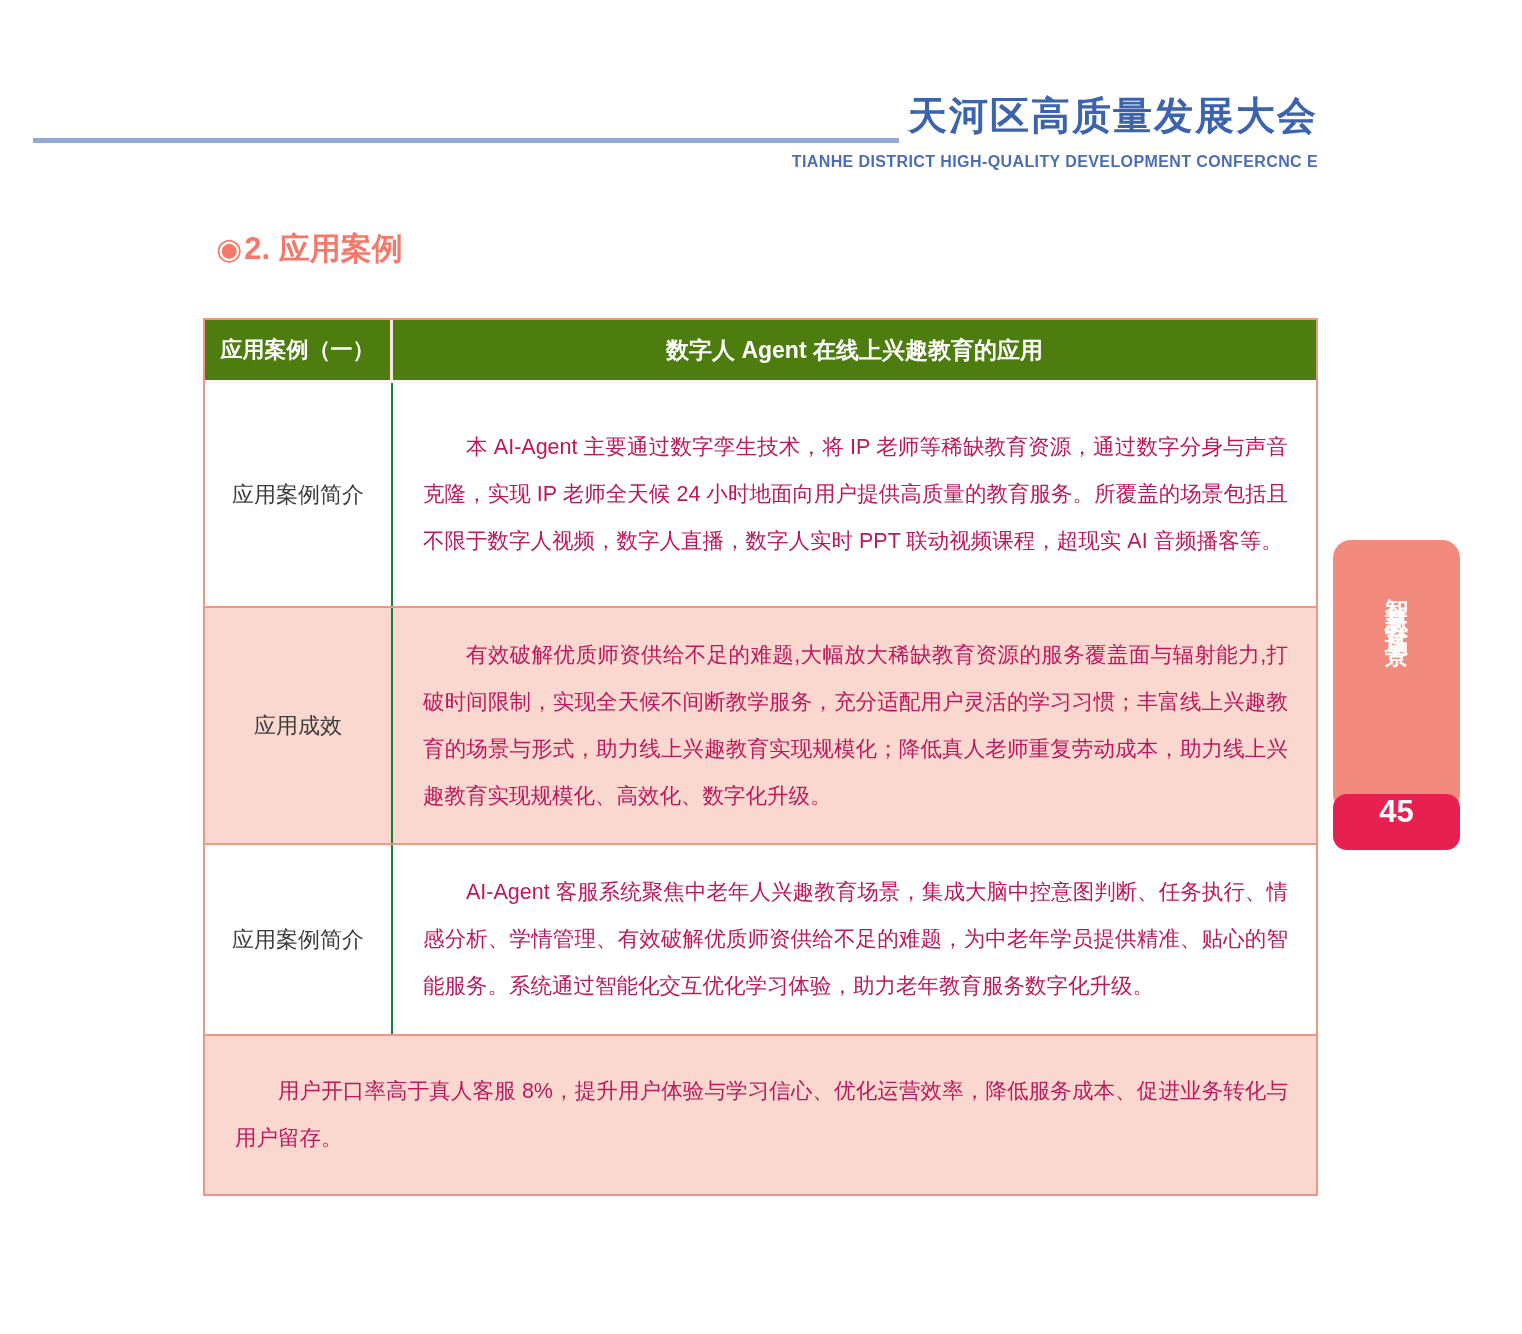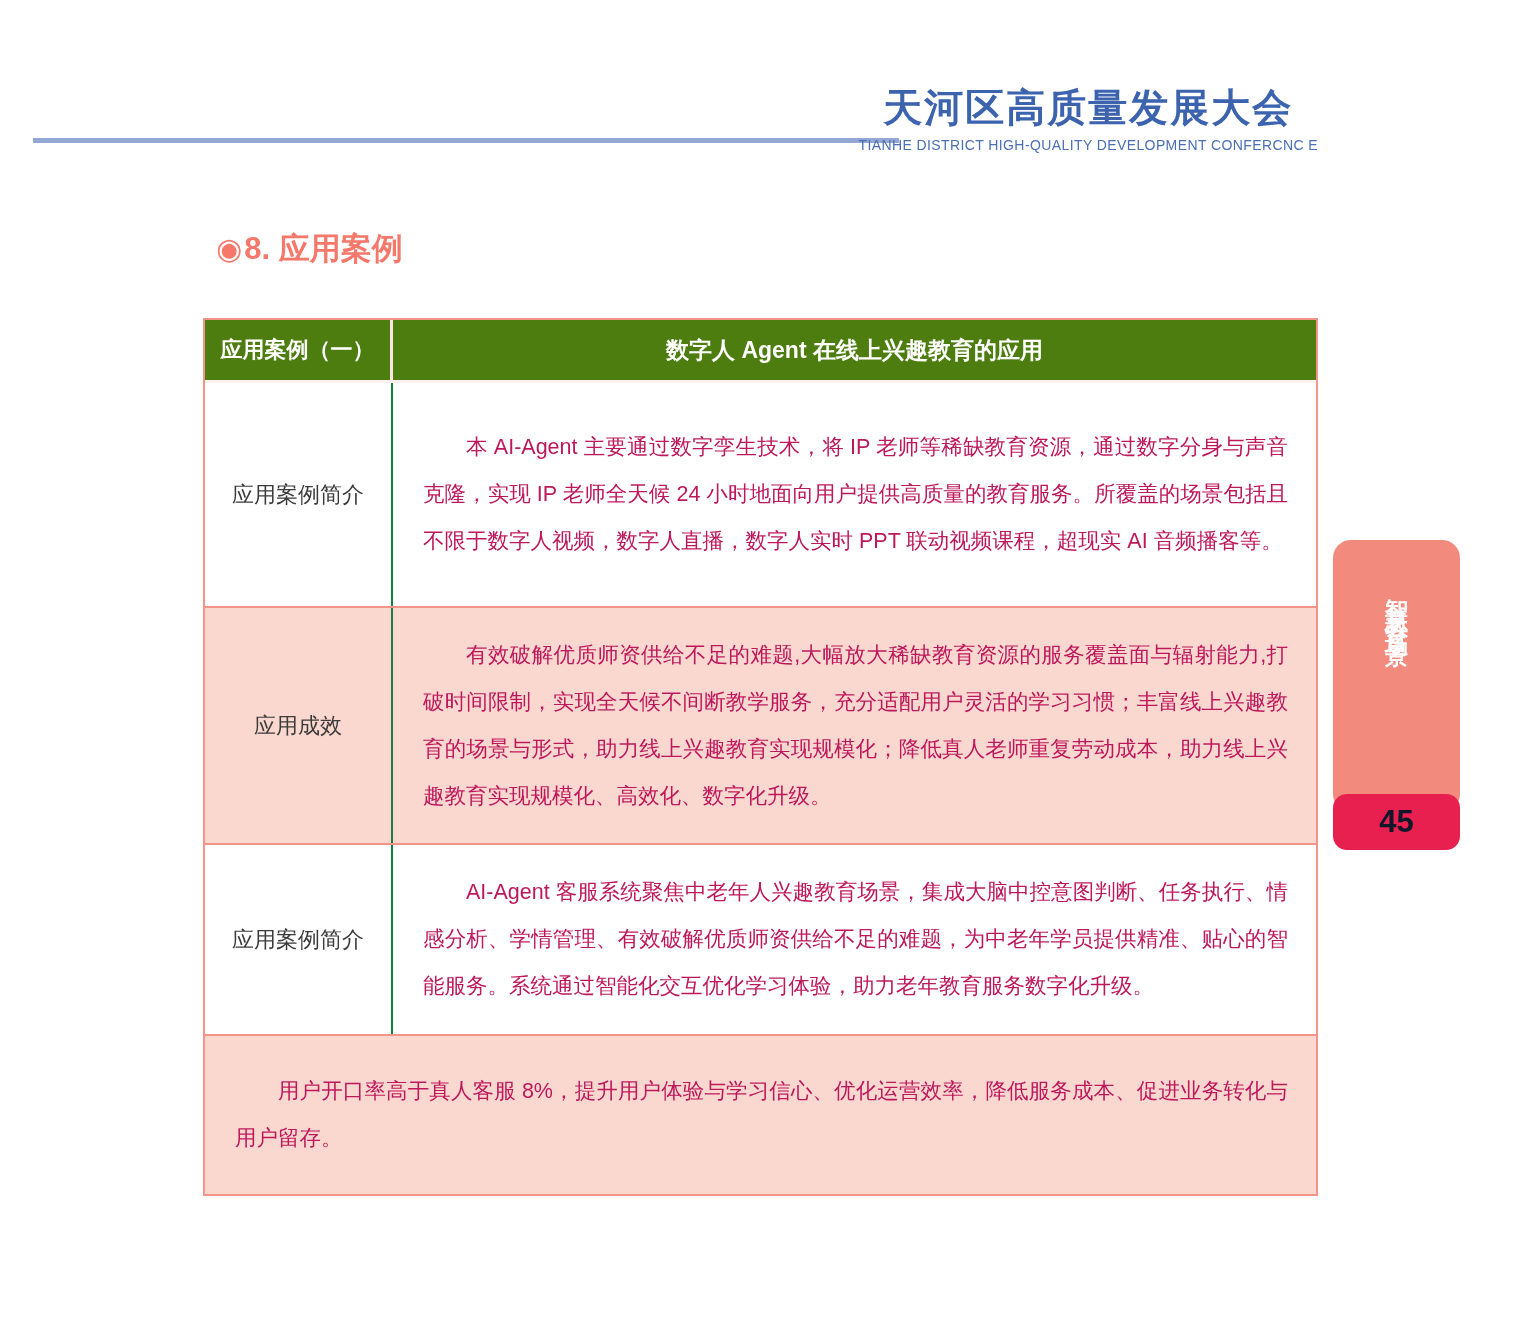--- a/index.html
+++ b/index.html
@@ -1,23 +1,23 @@
 <!DOCTYPE html>
 <html><head>
 <meta charset="utf-8">
 <style>
   html,body{margin:0;padding:0;background:#ffffff;}
   body{font-family:"Liberation Sans","DejaVu Sans",sans-serif;}
   .page{position:relative;width:1522px;height:1334px;background:#ffffff;overflow:hidden;}
 
   
   .hdr-line{position:absolute;left:33px;top:138px;width:866px;height:5px;background:#93a9d4;}
-  .logo{position:absolute;top:84px;right:204px;text-align:center;color:#3c63ae;}
+  .logo{position:absolute;top:92px;right:204px;text-align:right;color:#3c63ae;}
   .logo-cjk{font-size:39px;font-weight:bold;letter-spacing:2px;line-height:1.25;white-space:nowrap;}
-  .logo-en{font-size:14px;font-weight:normal;letter-spacing:0.4px;margin-top:4px;color:#4a6fb5;white-space:nowrap;}
+  .logo-en{font-size:16px;font-weight:bold;letter-spacing:0.4px;margin-top:12px;color:#4a6fb5;white-space:nowrap;}
 
   
   .section-title{position:absolute;left:216px;top:228px;font-size:31px;font-weight:bold;color:#f5786a;white-space:nowrap;}
   .section-title .bullet{font-size:30px;margin-right:2px;}
 
   
   .tbl{position:absolute;left:203px;top:318px;width:1115px;border:2px solid #f19589;box-sizing:border-box;}
   .row{display:flex;box-sizing:border-box;}
   .row + .row{border-top:2px solid #f19589;}
   .cell-label{width:188px;flex:0 0 188px;display:flex;align-items:center;justify-content:center;
@@ -40,36 +40,36 @@
 
   .cell-content p{margin:0;width:100%;padding:0 28px 0 30px;font-size:21.5px;line-height:47px;
                   color:#be185d;text-indent:2em;text-align:justify;}
 
   
   .side-tab{position:absolute;left:1333px;top:540px;width:127px;height:272px;background:#f28b7d;
             border-radius:18px;display:flex;align-items:flex-start;justify-content:center;}
   .side-tab-label{margin-top:40px;writing-mode:vertical-rl;text-orientation:upright;
                   color:#ffffff;font-weight:bold;font-size:23px;letter-spacing:9px;line-height:1;}
   .page-badge{position:absolute;left:1333px;top:794px;width:127px;height:56px;background:#e82050;
-              border-radius:14px;display:flex;align-items:center;justify-content:center;
-              color:#0f172a;font-weight:bold;font-size:31px;}
+              border-radius:14px;display:flex;justify-content:center;
+              color:#ffffff;font-weight:bold;font-size:31px;}
 </style>
 </head>
 <body>
 
 <div class="page">
 
   <div class="hdr-line"></div>
   <div class="logo">
     <div class="logo-cjk">天河区高质量发展大会</div>
     <div class="logo-en">TIANHE DISTRICT HIGH-QUALITY DEVELOPMENT CONFERCNC E</div>
   </div>
 
   <div class="section-title">
-    <span class="bullet">◉</span><span>8. 应用案例</span>
+    <span class="bullet">◉</span><span>2. 应用案例</span>
   </div>
 
   <div class="tbl">
 
     <div class="row header">
       <div class="cell-label">应用案例（一）</div>
       <div class="cell-content align-center">数字人 Agent 在线上兴趣教育的应用</div>
     </div>
 
     <div class="row white h228">

